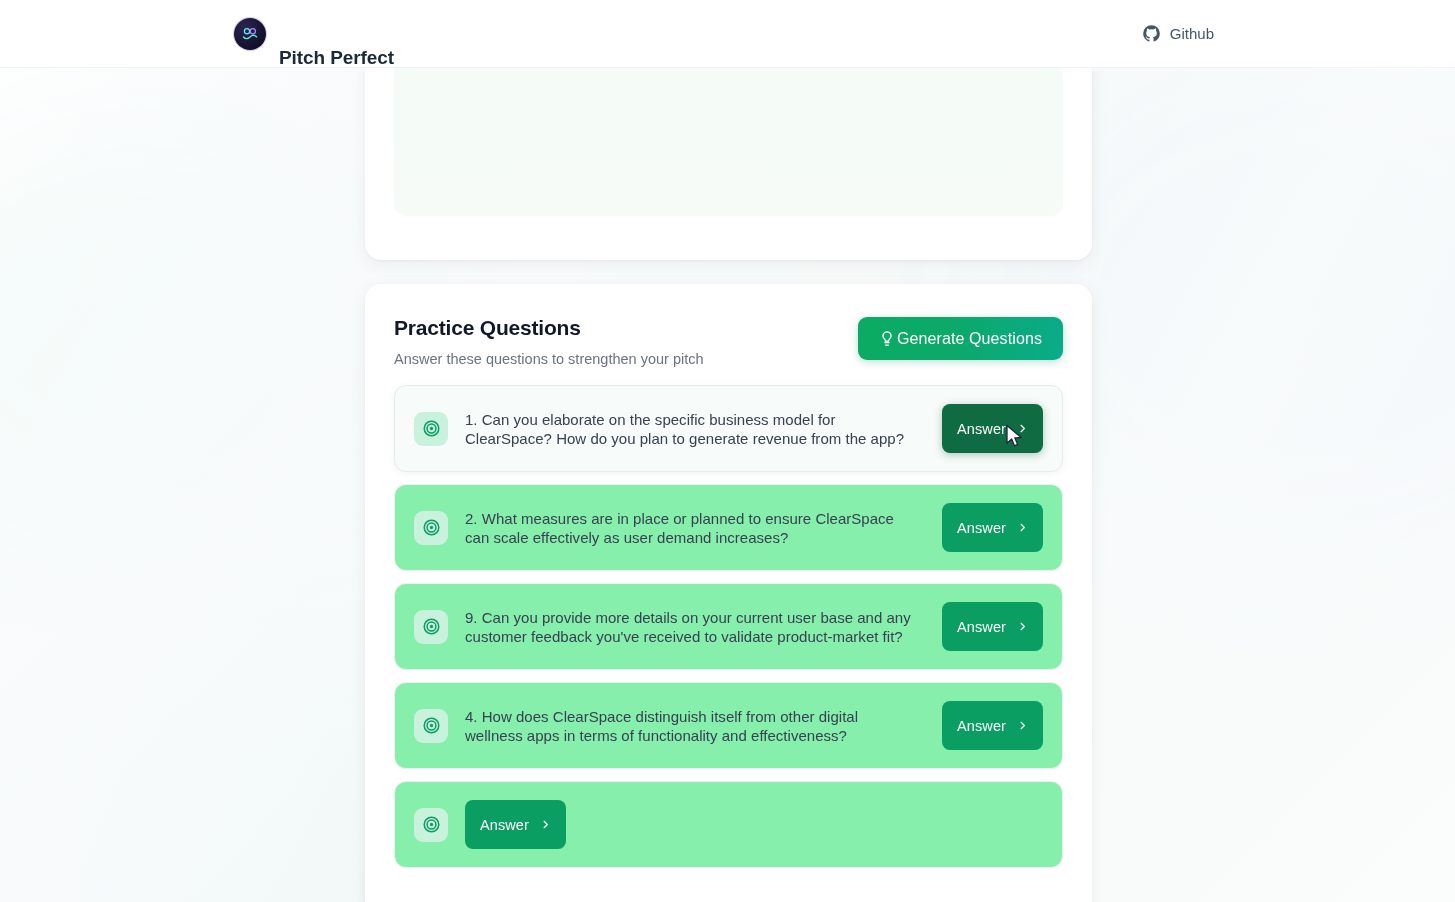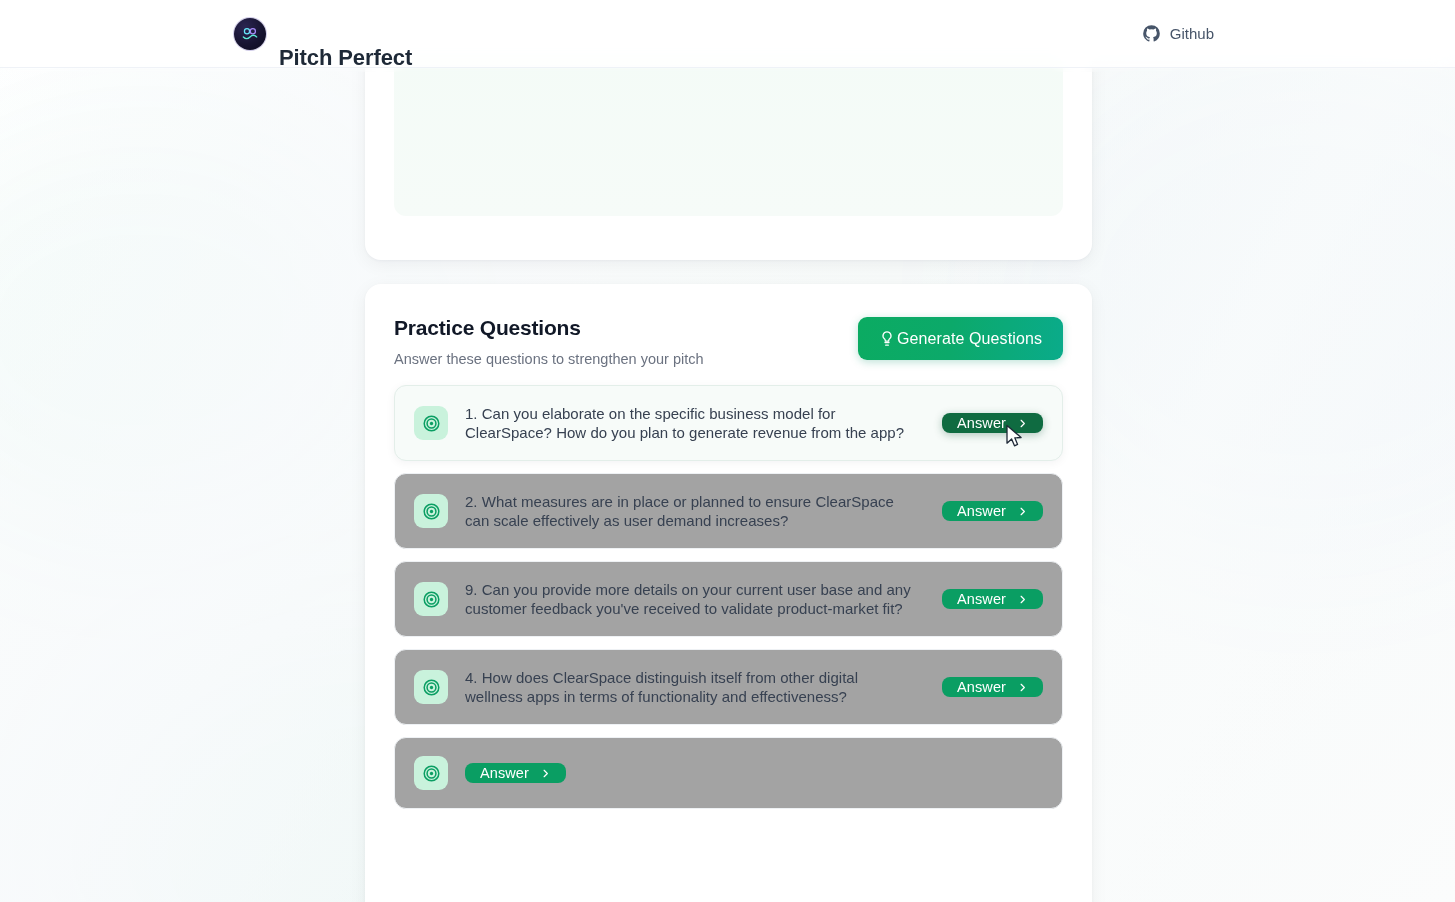--- a/index.html
+++ b/index.html
@@ -144,21 +144,21 @@
   .brand-logo {
     width: 32px; height: 32px;
     border-radius: 50%;
     background: radial-gradient(circle at 34% 28%, #2a2550 0%, #171431 55%, #0c0a1d 100%);
     box-shadow: 0 0 0 1px rgba(120,110,190,0.35);
     display: flex;
     align-items: center;
     justify-content: center;
   }
   .brand-name {
-    font-size: 22px;
+    font-size: 19px;
     font-weight: 700;
     color: #1e2937;
     letter-spacing: -.1px;
     margin-top: 48px;
   }
   .gh-link {
     position: absolute;
     right: 241px;
     display: flex;
     align-items: center;
@@ -225,21 +225,21 @@
 
   .q-list { display: flex; flex-direction: column; gap: 12px; }
 
   .q-item {
     display: flex;
     align-items: center;
     gap: 17px;
     padding: 18px 19px 18px 19px;
     border: 1px solid #eef1f4;
     border-radius: 12px;
-    background: #a3a3a3;
+    background: #86efac;
     cursor: pointer;
   }
   .q-item.is-hover {
     background: #f7fbf9;
     border-color: #e3eee9;
     box-shadow: 0 2px 10px rgba(15,23,42,0.05);
   }
   .q-icon {
     width: 34px; height: 34px;
     flex: 0 0 34px;
@@ -256,21 +256,21 @@
     line-height: 19px;
     color: #374151;
     letter-spacing: .02px;
     padding-right: 14px;
   }
   .ans-btn {
     flex: 0 0 auto;
     display: inline-flex;
     align-items: center;
     gap: 11px;
-    height: 20px;
+    height: 49px;
     padding: 0 15px;
     border: none;
     border-radius: 8px;
     background: #0a9e63;
     color: #ffffff;
     font-size: 14.5px;
     font-family: inherit;
     cursor: pointer;
     letter-spacing: .1px;
     white-space: nowrap;

